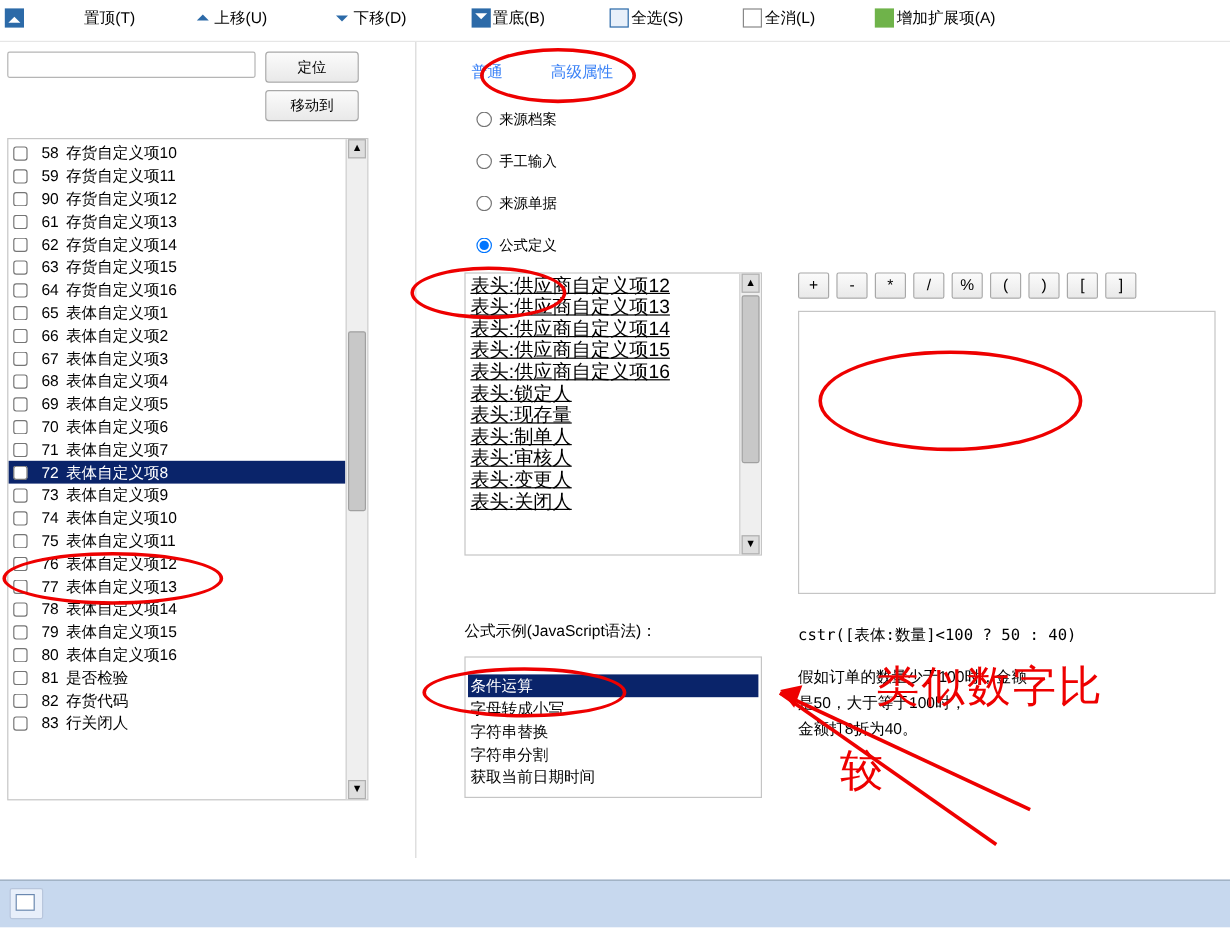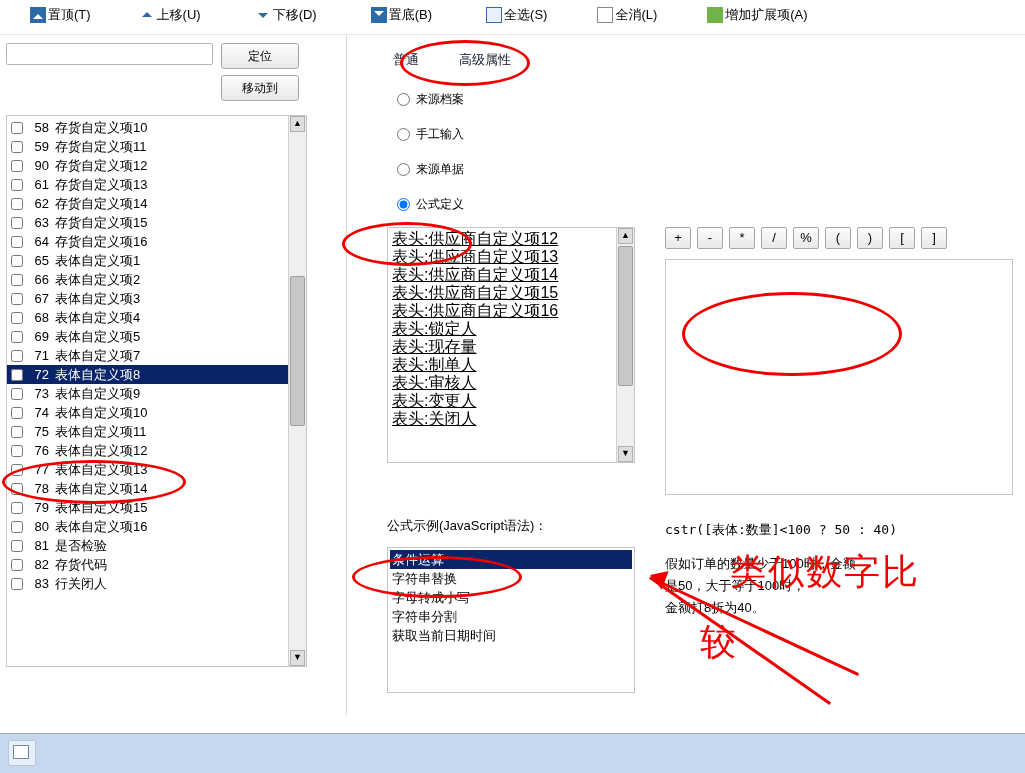--- a/index.html
+++ b/index.html
@@ -120,21 +120,21 @@
     text-align:center; line-height:13px; font-size:9px;
   }
   
   .right {
     flex:1;
     border-left: 1px solid #d8d8d8;
     padding: 6px 0 0 40px;
     position: relative;
   }
   .tabs { display:flex; gap:28px; padding: 8px 0 12px 0; }
-  .tab { cursor:pointer; padding: 2px 6px; color:#0f172a; }
+  .tab { cursor:pointer; padding: 2px 6px; color:#3b82f6; }
   .tab.active { font-weight: normal; }
   .radios { display:flex; flex-direction:column; gap:18px; margin: 8px 0 14px 10px; }
   .radio { display:flex; align-items:center; gap:6px; font-size:12px; cursor:pointer;}
   .radio input { margin:0; }
   .mid { display:flex; gap:30px; }
   .fieldbox {
     width: 248px; height: 236px;
     border:1px solid #c5c5c5;
     display:flex; position:relative;
   }
@@ -150,44 +150,44 @@
     cursor:pointer;
   }
   .exprbox {
     width: 348px; height: 236px;
     border:1px solid #c5c5c5;
     background:#fff;
   }
   .examples { display:flex; gap:30px; margin-top: 22px; }
   .exlabel { font-size:13px; margin-bottom:12px; }
   .exbox {
-    width: 248px; height: 146px;
+    width: 248px; height: 118px;
     border:1px solid #c5c5c5;
     background:#fff;
-    padding:2px 4px;
+    padding:14px 4px;
     font-size:13px; line-height:19px;
   }
   .exrow { cursor:default; }
   .exrow.sel { background:#0a246a; color:#fff; padding:0 2px; margin:0 -2px; }
   .desc { width:348px; font-size:13px; line-height:22px; padding-top:2px;}
   .code { font-family: Consolas, monospace; }
   
   .ann { position:absolute; border:3px solid #e00; border-radius:50%; pointer-events:none; }
   .ann-txt { position:absolute; color:#e00; font-size:36px; font-weight:normal; pointer-events:none; letter-spacing:2px;}
   .ann-line { position:absolute; background:#e00; height:3px; transform-origin:left center; pointer-events:none;}
   
   .taskbar { position:absolute; bottom:0; left:0; right:0; height:40px; background:#c7d8ee; border-top:1px solid #9ab; }
   .task { position:absolute; left:8px; top:6px; width:28px; height:26px; background:#e8effa; border:1px solid #b8c6dc; border-radius:2px;}
   .task .mini { position:absolute; left:4px; top:4px; width:16px; height:14px; background:#fff; border:1px solid #6a88b0;}
 </style>
 </head>
 <body>
 
 <div class="toolbar">
-  <span class="tb-item" style="margin-left:30px;">
+  <span class="tb-item" style="margin-left:4px;gap:48px;">
     <span class="ic top"></span>
     <span>置顶(T)</span>
   </span>
   <span class="tb-item" style="margin-left:48px;">
     <span class="ic up"></span>
     <span>上移(U)</span>
   </span>
   <span class="tb-item" style="margin-left:54px;">
     <span class="ic down"></span>
     <span>下移(D)</span>
@@ -274,20 +274,25 @@
           </div>
           <div class="row">
             <input type="checkbox" style="">
             <span class="num">68</span>
             <span>表体自定义项4</span>
           </div>
           <div class="row">
             <input type="checkbox" style="">
             <span class="num">69</span>
             <span>表体自定义项5</span>
+          </div>
+          <div class="row">
+            <input type="checkbox" style="">
+            <span class="num">70</span>
+            <span>表体自定义项6</span>
           </div>
           <div class="row">
             <input type="checkbox" style="">
             <span class="num">71</span>
             <span>表体自定义项7</span>
           </div>
           <div class="row selected">
             <input type="checkbox" style="">
             <span class="num">72</span>
             <span>表体自定义项8</span>
@@ -415,22 +420,22 @@
           </div>
         <div class="exprbox"></div>
       </div>
     </div>
 
     <div class="examples">
       <div>
         <div class="exlabel">公式示例(JavaScript语法)：</div>
         <div class="exbox" id="exbox">
             <div class="exrow sel">条件运算</div>
+            <div class="exrow">字母转成小写</div>
             <div class="exrow">字符串替换</div>
-            <div class="exrow">字母转成小写</div>
             <div class="exrow">字符串分割</div>
             <div class="exrow">获取当前日期时间</div>
           </div>
       </div>
       <div>
         <div class="desc">
           <div class="code">cstr([表体:数量]&lt;100 ? 50 : 40)</div>
           <div style="height:12px;"></div>
           <div>假如订单的数量少于100时，金额</div>
           <div>是50，大于等于100时，</div>

